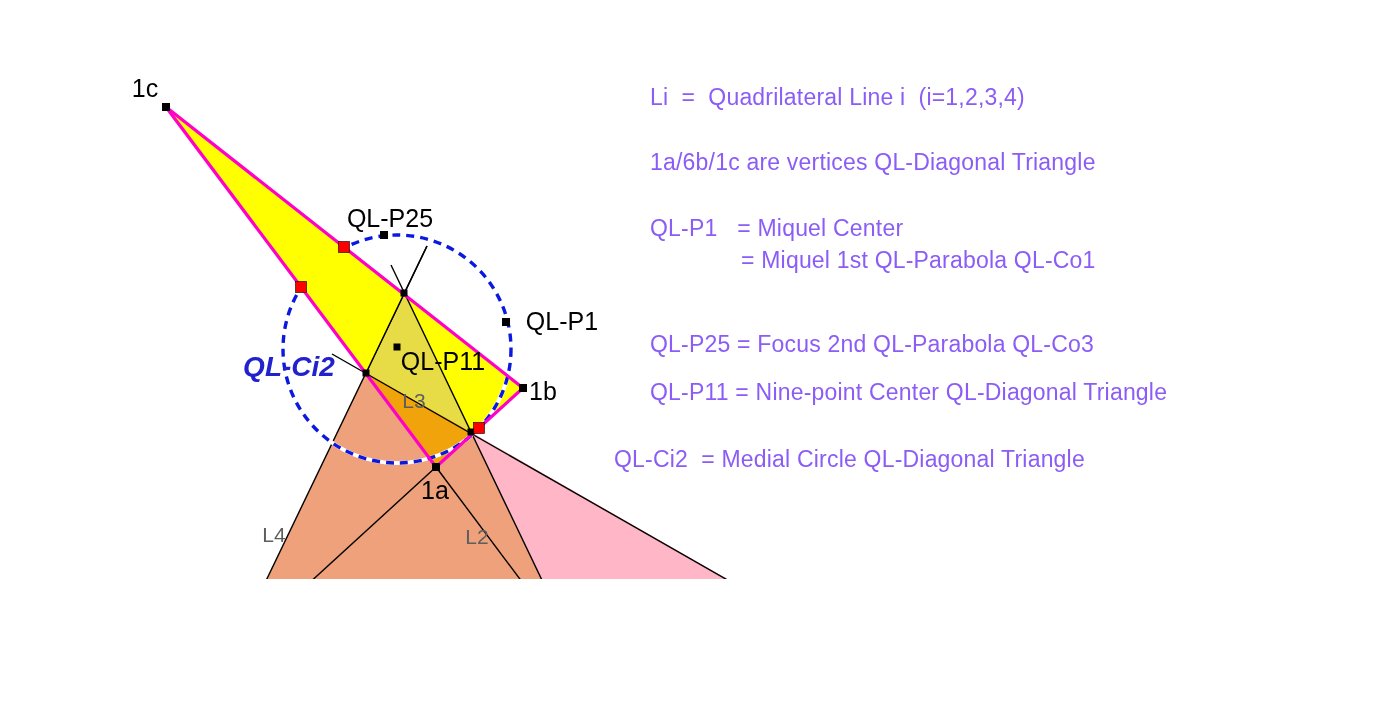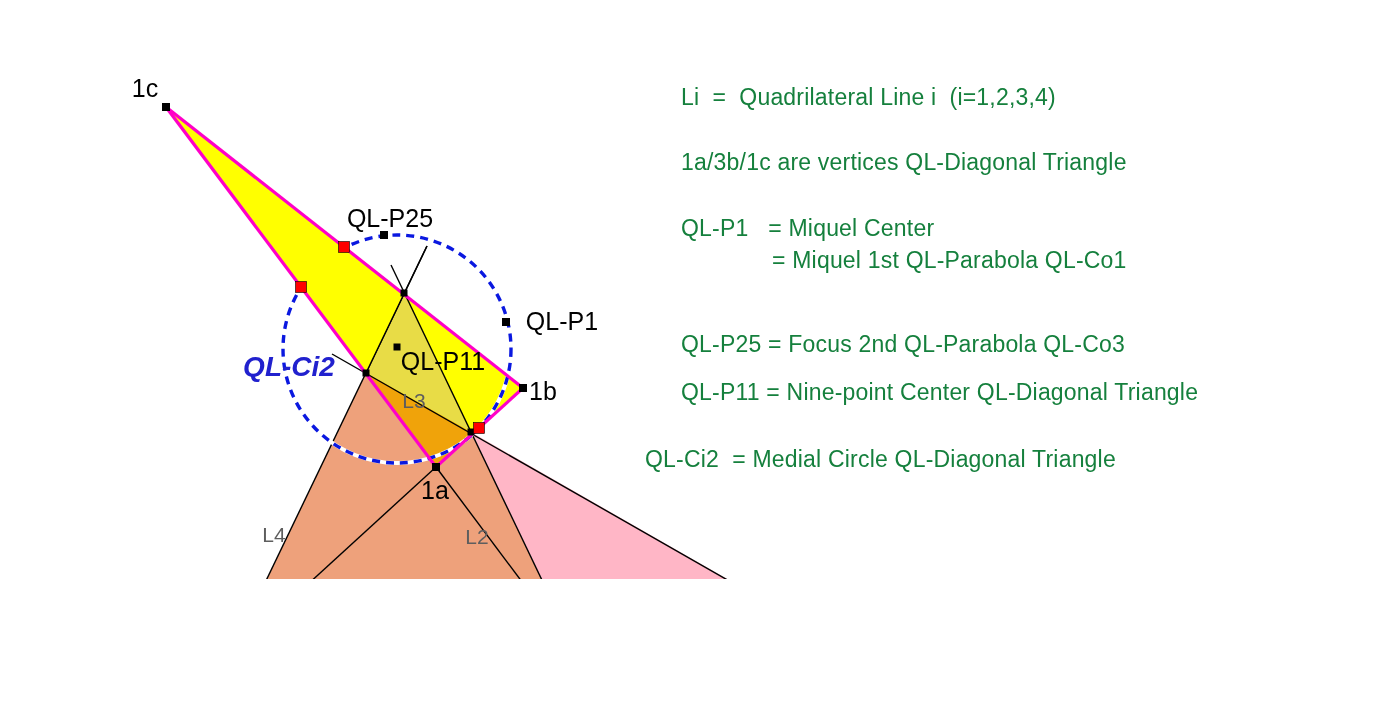--- a/index.html
+++ b/index.html
@@ -3,24 +3,23 @@
 <meta charset="utf-8">
 <style>
   html,body{margin:0;padding:0;background:#ffffff;}
   body{font-family:"Liberation Sans", sans-serif;}
   .stage{position:relative;width:1377px;height:579px;background:#ffffff;overflow:hidden;}
   #diagram{position:absolute;left:0;top:0;width:1377px;height:713px;}
   .legend-line{
     position:absolute;
     font-size:23px;
     line-height:28px;
-    color:#15803d;
+    color:#8b5cf6;
     white-space:pre;
     letter-spacing:0.2px;
-    margin-left:31px;
   }
 </style>
 </head>
 <body>
 
 <div class="stage">
   <svg id="diagram" viewBox="0 0 1377 713" xmlns="http://www.w3.org/2000/svg">
       <polygon points="229,658 579,657 404,293" fill="#EEA17B" stroke="none"></polygon>
       <polygon points="471,432 579,657 863,657" fill="#FFB6C6" stroke="none"></polygon>
       <polygon points="166,107 523,388 436,467" fill="#FFFF00" stroke="none"></polygon>
@@ -62,20 +61,20 @@
       <text x="435" y="498.75" text-anchor="middle" font-family="&quot;Liberation Sans&quot;, sans-serif" font-size="25" fill="#000000" font-style="normal" font-weight="normal">1a</text>
       <text x="289" y="375.8" text-anchor="middle" font-family="&quot;Liberation Sans&quot;, sans-serif" font-size="28" fill="#2121CE" font-style="italic" font-weight="bold">QL-Ci2</text>
       <text x="375" y="661.35" text-anchor="middle" font-family="&quot;Liberation Sans&quot;, sans-serif" font-size="21" fill="#5E5E5E" font-style="normal" font-weight="normal">L1</text>
       <text x="477" y="544.35" text-anchor="middle" font-family="&quot;Liberation Sans&quot;, sans-serif" font-size="21" fill="#5E5E5E" font-style="normal" font-weight="normal">L2</text>
       <text x="414" y="408.35" text-anchor="middle" font-family="&quot;Liberation Sans&quot;, sans-serif" font-size="21" fill="#5E5E5E" font-style="normal" font-weight="normal">L3</text>
       <text x="274" y="542.35" text-anchor="middle" font-family="&quot;Liberation Sans&quot;, sans-serif" font-size="21" fill="#5E5E5E" font-style="normal" font-weight="normal">L4</text>
     </svg>
 
   <div>
     <div class="legend-line" style="left:650px;top:83px">Li  =  Quadrilateral Line i  (i=1,2,3,4)</div>
-    <div class="legend-line" style="left:650px;top:148px">1a/3b/1c are vertices QL-Diagonal Triangle</div>
+    <div class="legend-line" style="left:650px;top:148px">1a/6b/1c are vertices QL-Diagonal Triangle</div>
     <div class="legend-line" style="left:650px;top:214px">QL-P1   = Miquel Center</div>
     <div class="legend-line" style="left:741px;top:246px">= Miquel 1st QL-Parabola QL-Co1</div>
     <div class="legend-line" style="left:650px;top:330px">QL-P25 = Focus 2nd QL-Parabola QL-Co3</div>
     <div class="legend-line" style="left:650px;top:378px">QL-P11 = Nine-point Center QL-Diagonal Triangle</div>
     <div class="legend-line" style="left:614px;top:445px">QL-Ci2  = Medial Circle QL-Diagonal Triangle</div>
   </div>
 </div>
 
 </body></html>

